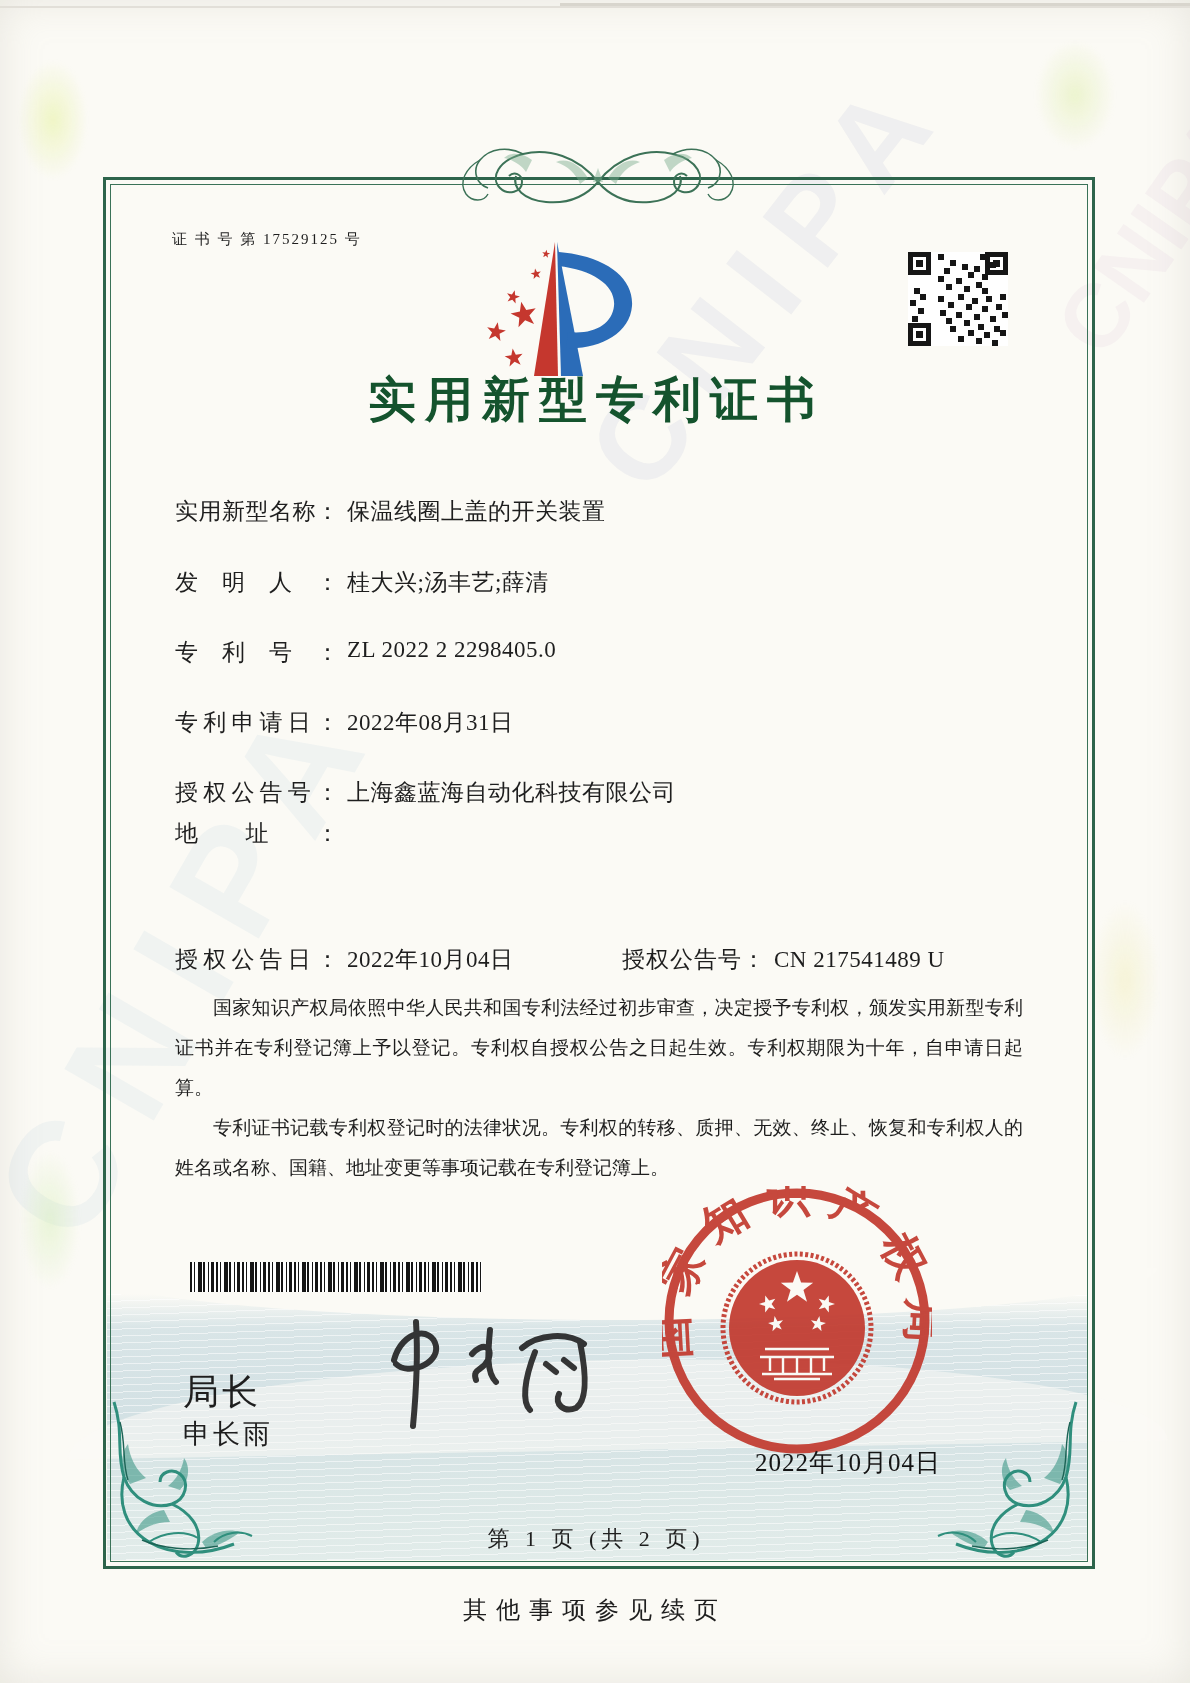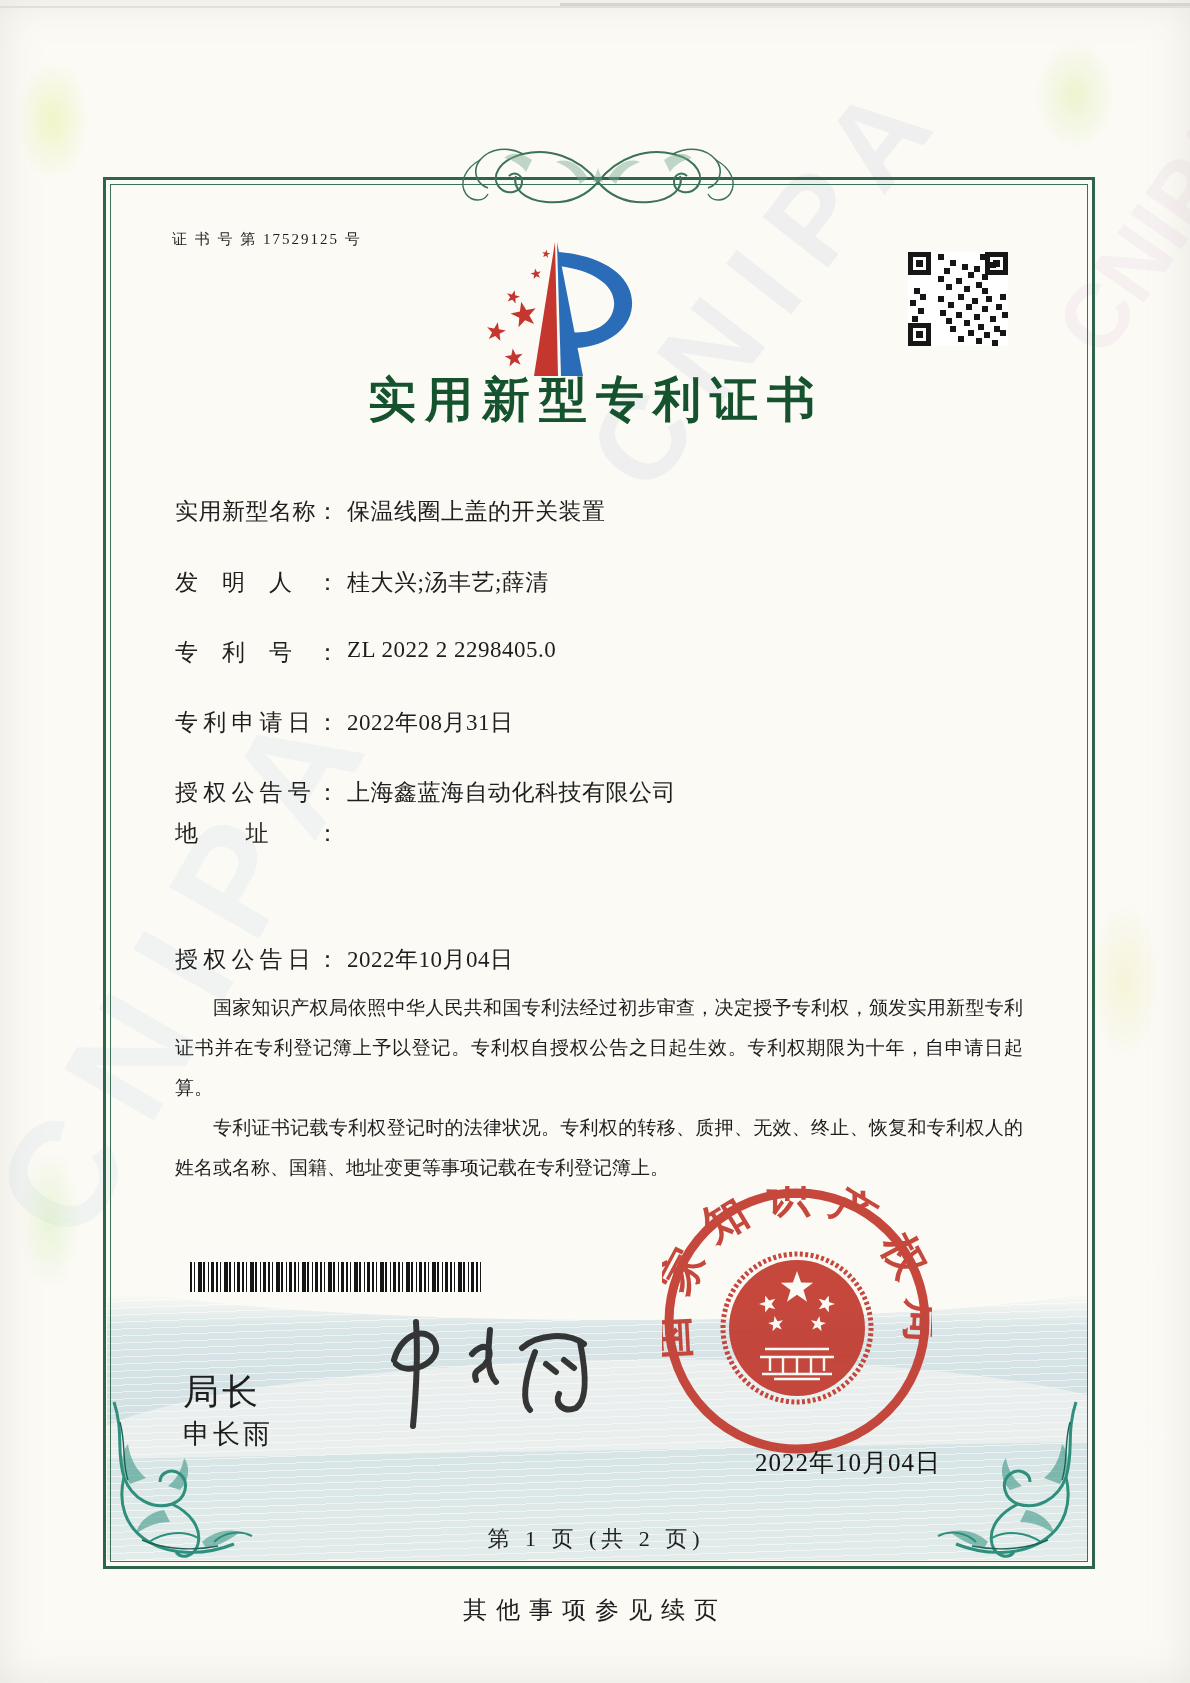--- a/index.html
+++ b/index.html
@@ -232,20 +232,23 @@
     <span class="flabel">专利申请日：</span><span class="fvalue">2022年08月31日</span>
   </div>
   <div class="frow row-patentee">
     <span class="flabel">授权公告号：</span><span class="fvalue">上海鑫蓝海自动化科技有限公司</span>
   </div>
   <div class="frow row-address">
     <span class="flabel">地址：</span>
   </div>
   <div class="frow row-grant">
     <span class="flabel">授权公告日：</span><span class="fvalue">2022年10月04日</span>
+    <span class="grant-no-group">
+      <span class="glabel">授权公告号：</span><span class="fvalue">CN 217541489 U</span>
+    </span>
   </div>
 
   <div class="body-text">
     <p>国家知识产权局依照中华人民共和国专利法经过初步审查，决定授予专利权，颁发实用新型专利证书并在专利登记簿上予以登记。专利权自授权公告之日起生效。专利权期限为十年，自申请日起算。</p>
     <p>专利证书记载专利权登记时的法律状况。专利权的转移、质押、无效、终止、恢复和专利权人的姓名或名称、国籍、地址变更等事项记载在专利登记簿上。</p>
   </div>
 
   <div class="barcode"></div>
 
   <div class="director-label">局长</div>

